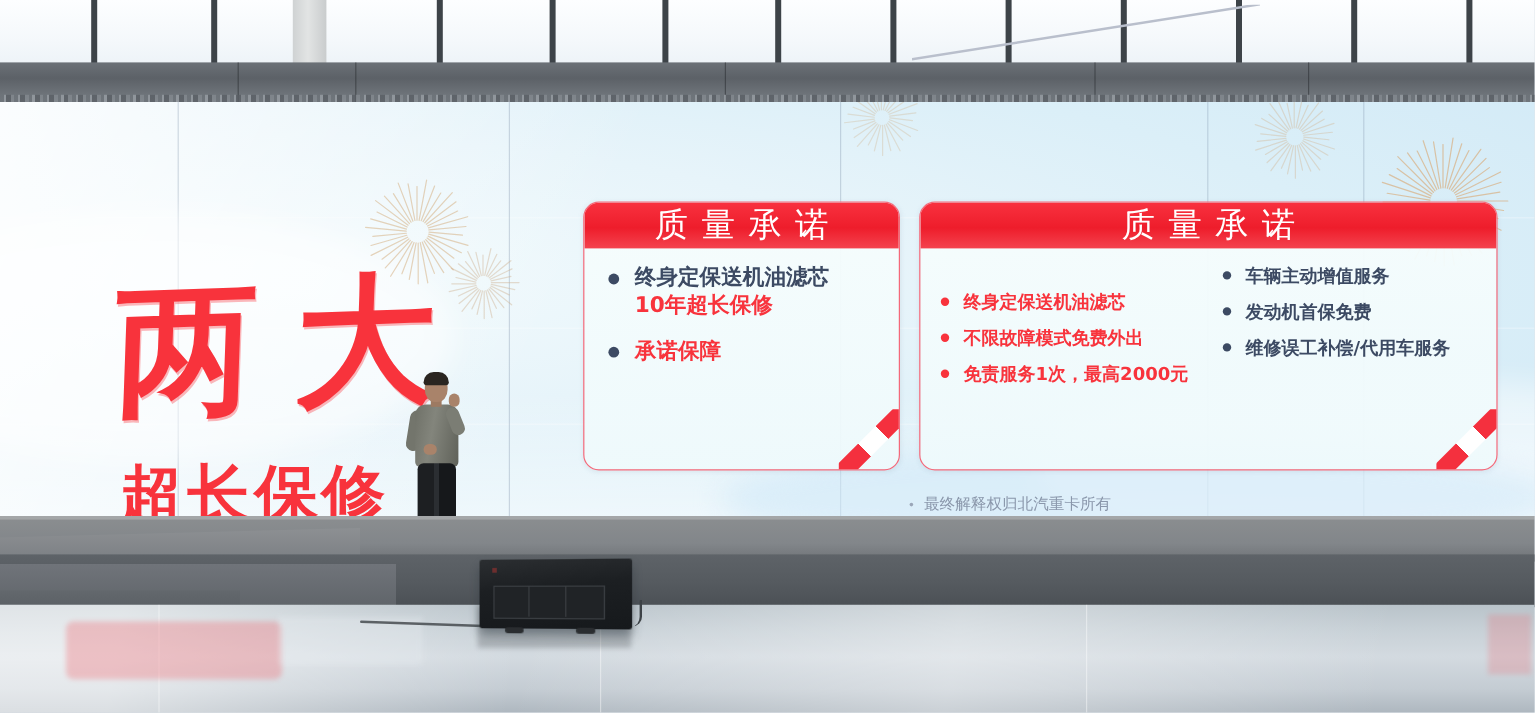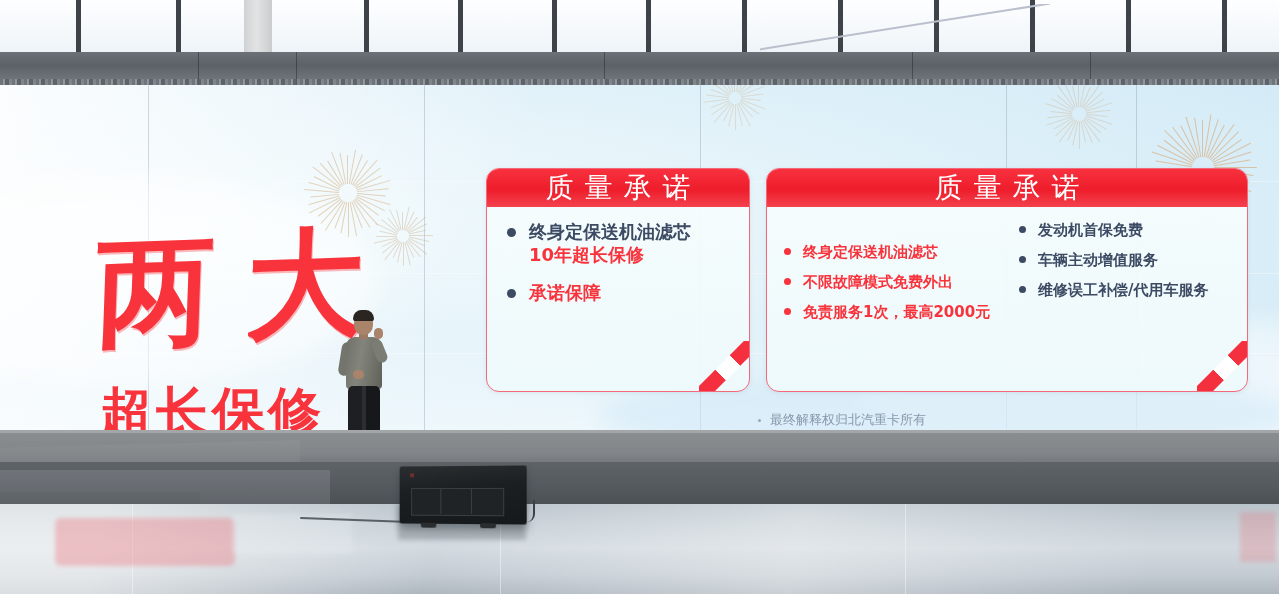--- a/index.html
+++ b/index.html
@@ -403,22 +403,22 @@
         <div class="svcwrap">
           <div class="svccol" style="padding-top:22px">
             <ul class="slist red">
               <li>终身定保送机油滤芯</li>
               <li>不限故障模式免费外出</li>
               <li>免责服务1次，最高2000元</li>
             </ul>
           </div>
           <div class="svccol">
             <ul class="slist dark">
+              <li>车辆主动增值服务</li>
               <li>发动机首保免费</li>
-              <li>车辆主动增值服务</li>
               <li>维修误工补偿/代用车服务</li>
             </ul>
           </div>
         </div>
       </div>
       <div class="corner"></div>
     </div>
 
     <div class="disclaimer" style="top:326px;left:770px">最终解释权归北汽重卡所有</div>
 

